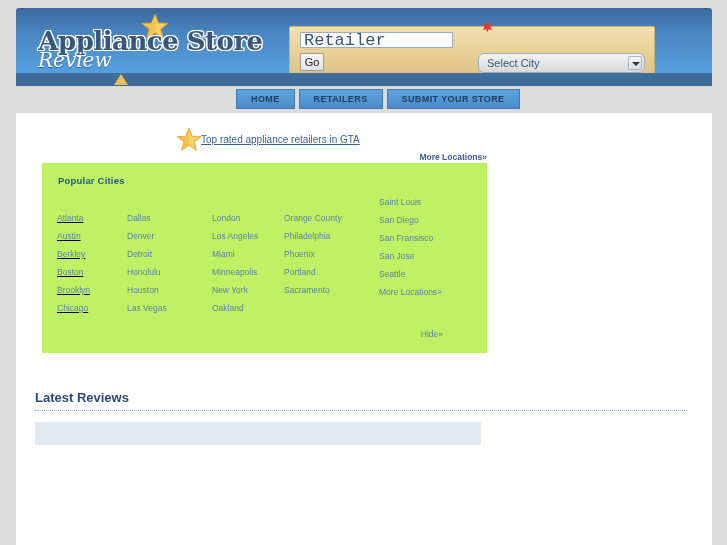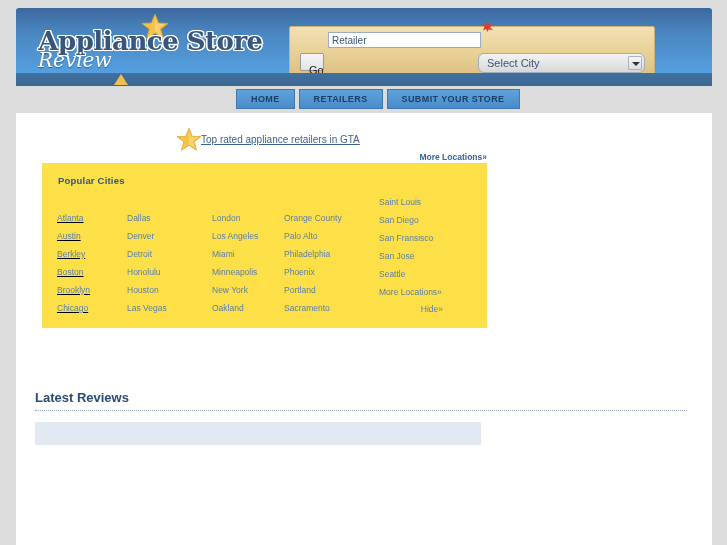--- a/index.html
+++ b/index.html
@@ -84,40 +84,39 @@
     background: linear-gradient(180deg, #f2e0b4 0%, #e9d198 50%, #dcc184 100%);
     border: 1px solid #cdb173;
     border-radius: 2px;
   }
   #retailer-input {
     position: absolute;
     left: 10px; top: 5px;
     width: 153px; height: 16px;
     border: 1px solid #9badbe;
     background: #ffffff;
-    font-family: Liberation Sans, sans-serif;
-    font-size: 10px;
+    font-family: Liberation Mono, monospace;
+    font-size: 17px;
     color: #39567a;
     padding: 0 3px;
     line-height: 14px;
     outline: none;
-    margin-left: 28px;
   }
   #go-button {
     position: absolute;
     left: 10px; top: 26px;
     width: 24px; height: 18px;
     background: linear-gradient(180deg, #f6f6f6 0%, #e3e3e3 100%);
     border: 1px solid #9a9a9a;
     border-radius: 2px;
     font-family: "Liberation Sans", sans-serif;
     font-size: 11px;
     color: #222;
     cursor: pointer;
-    padding: 8px;
+    padding: 0;
     line-height: 16px;
   }
   #city-select {
     position: absolute;
     left: 188px; top: 26px;
     width: 167px; height: 20px;
     background: linear-gradient(180deg, #f3f3f3 0%, #d8d8d8 100%);
     border: 1px solid #9badbe;
     border-radius: 6px;
   }
@@ -221,22 +220,22 @@
     font-weight: bold;
     color: #3b6192;
     cursor: pointer;
     white-space: nowrap;
   }
 
   
   #cities-panel {
     position: absolute;
     left: 26px; top: 50px;
-    width: 445px; height: 165px;
-    background: #fde047;
+    width: 445px; height: 190px;
+    background: #bef264;
   }
   #cities-heading {
     position: absolute;
     left: 16px; top: 12px;
     font-size: 9.5px;
     font-weight: bold;
     color: #2f5584;
     letter-spacing: 0.2px;
   }
   #cities-cols {
@@ -371,21 +370,20 @@
           <span class="city-link">London</span>
           <span class="city-link">Los Angeles</span>
           <span class="city-link">Miami</span>
           <span class="city-link">Minneapolis</span>
           <span class="city-link">New York</span>
           <span class="city-link">Oakland</span>
         </div>
 
         <div class="city-col c4">
           <span class="city-link">Orange County</span>
-          <span class="city-link">Palo Alto</span>
           <span class="city-link">Philadelphia</span>
           <span class="city-link">Phoenix</span>
           <span class="city-link">Portland</span>
           <span class="city-link">Sacramento</span>
         </div>
 
         <div class="city-col c5 wide-gap">
           <span class="city-link">Saint Louis</span>
           <span class="city-link">San Diego</span>
           <span class="city-link">San Fransisco</span>

